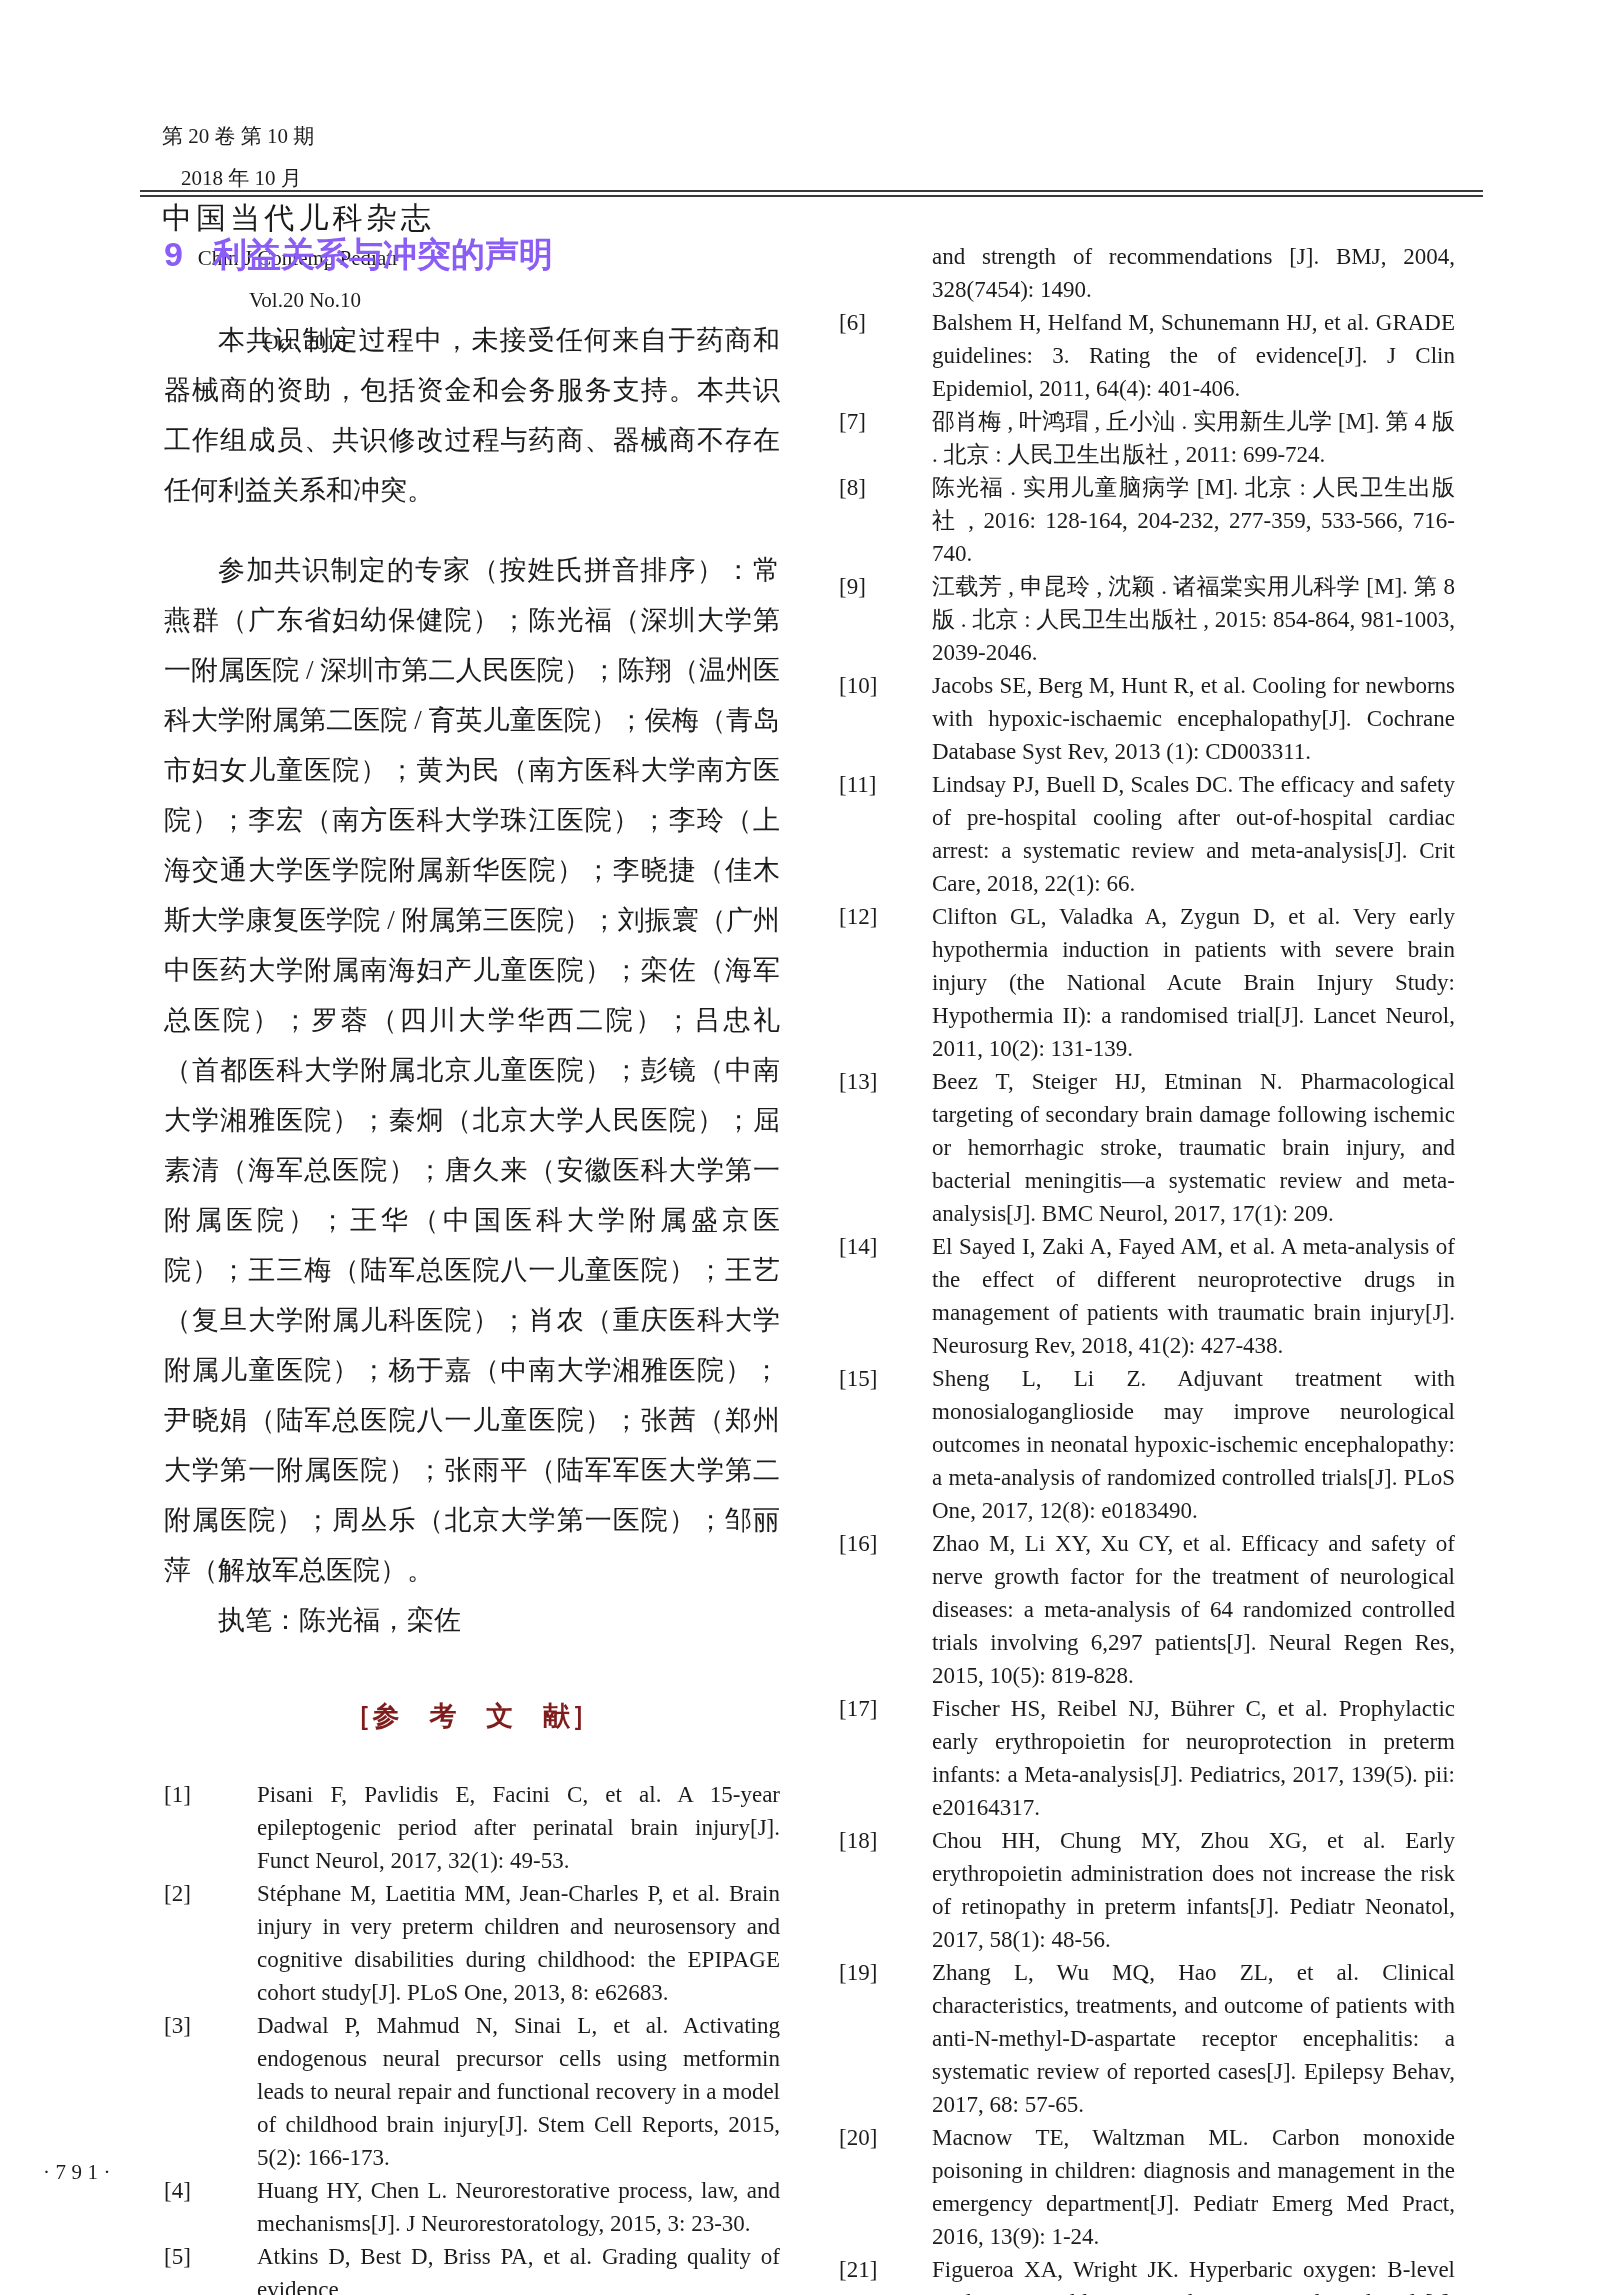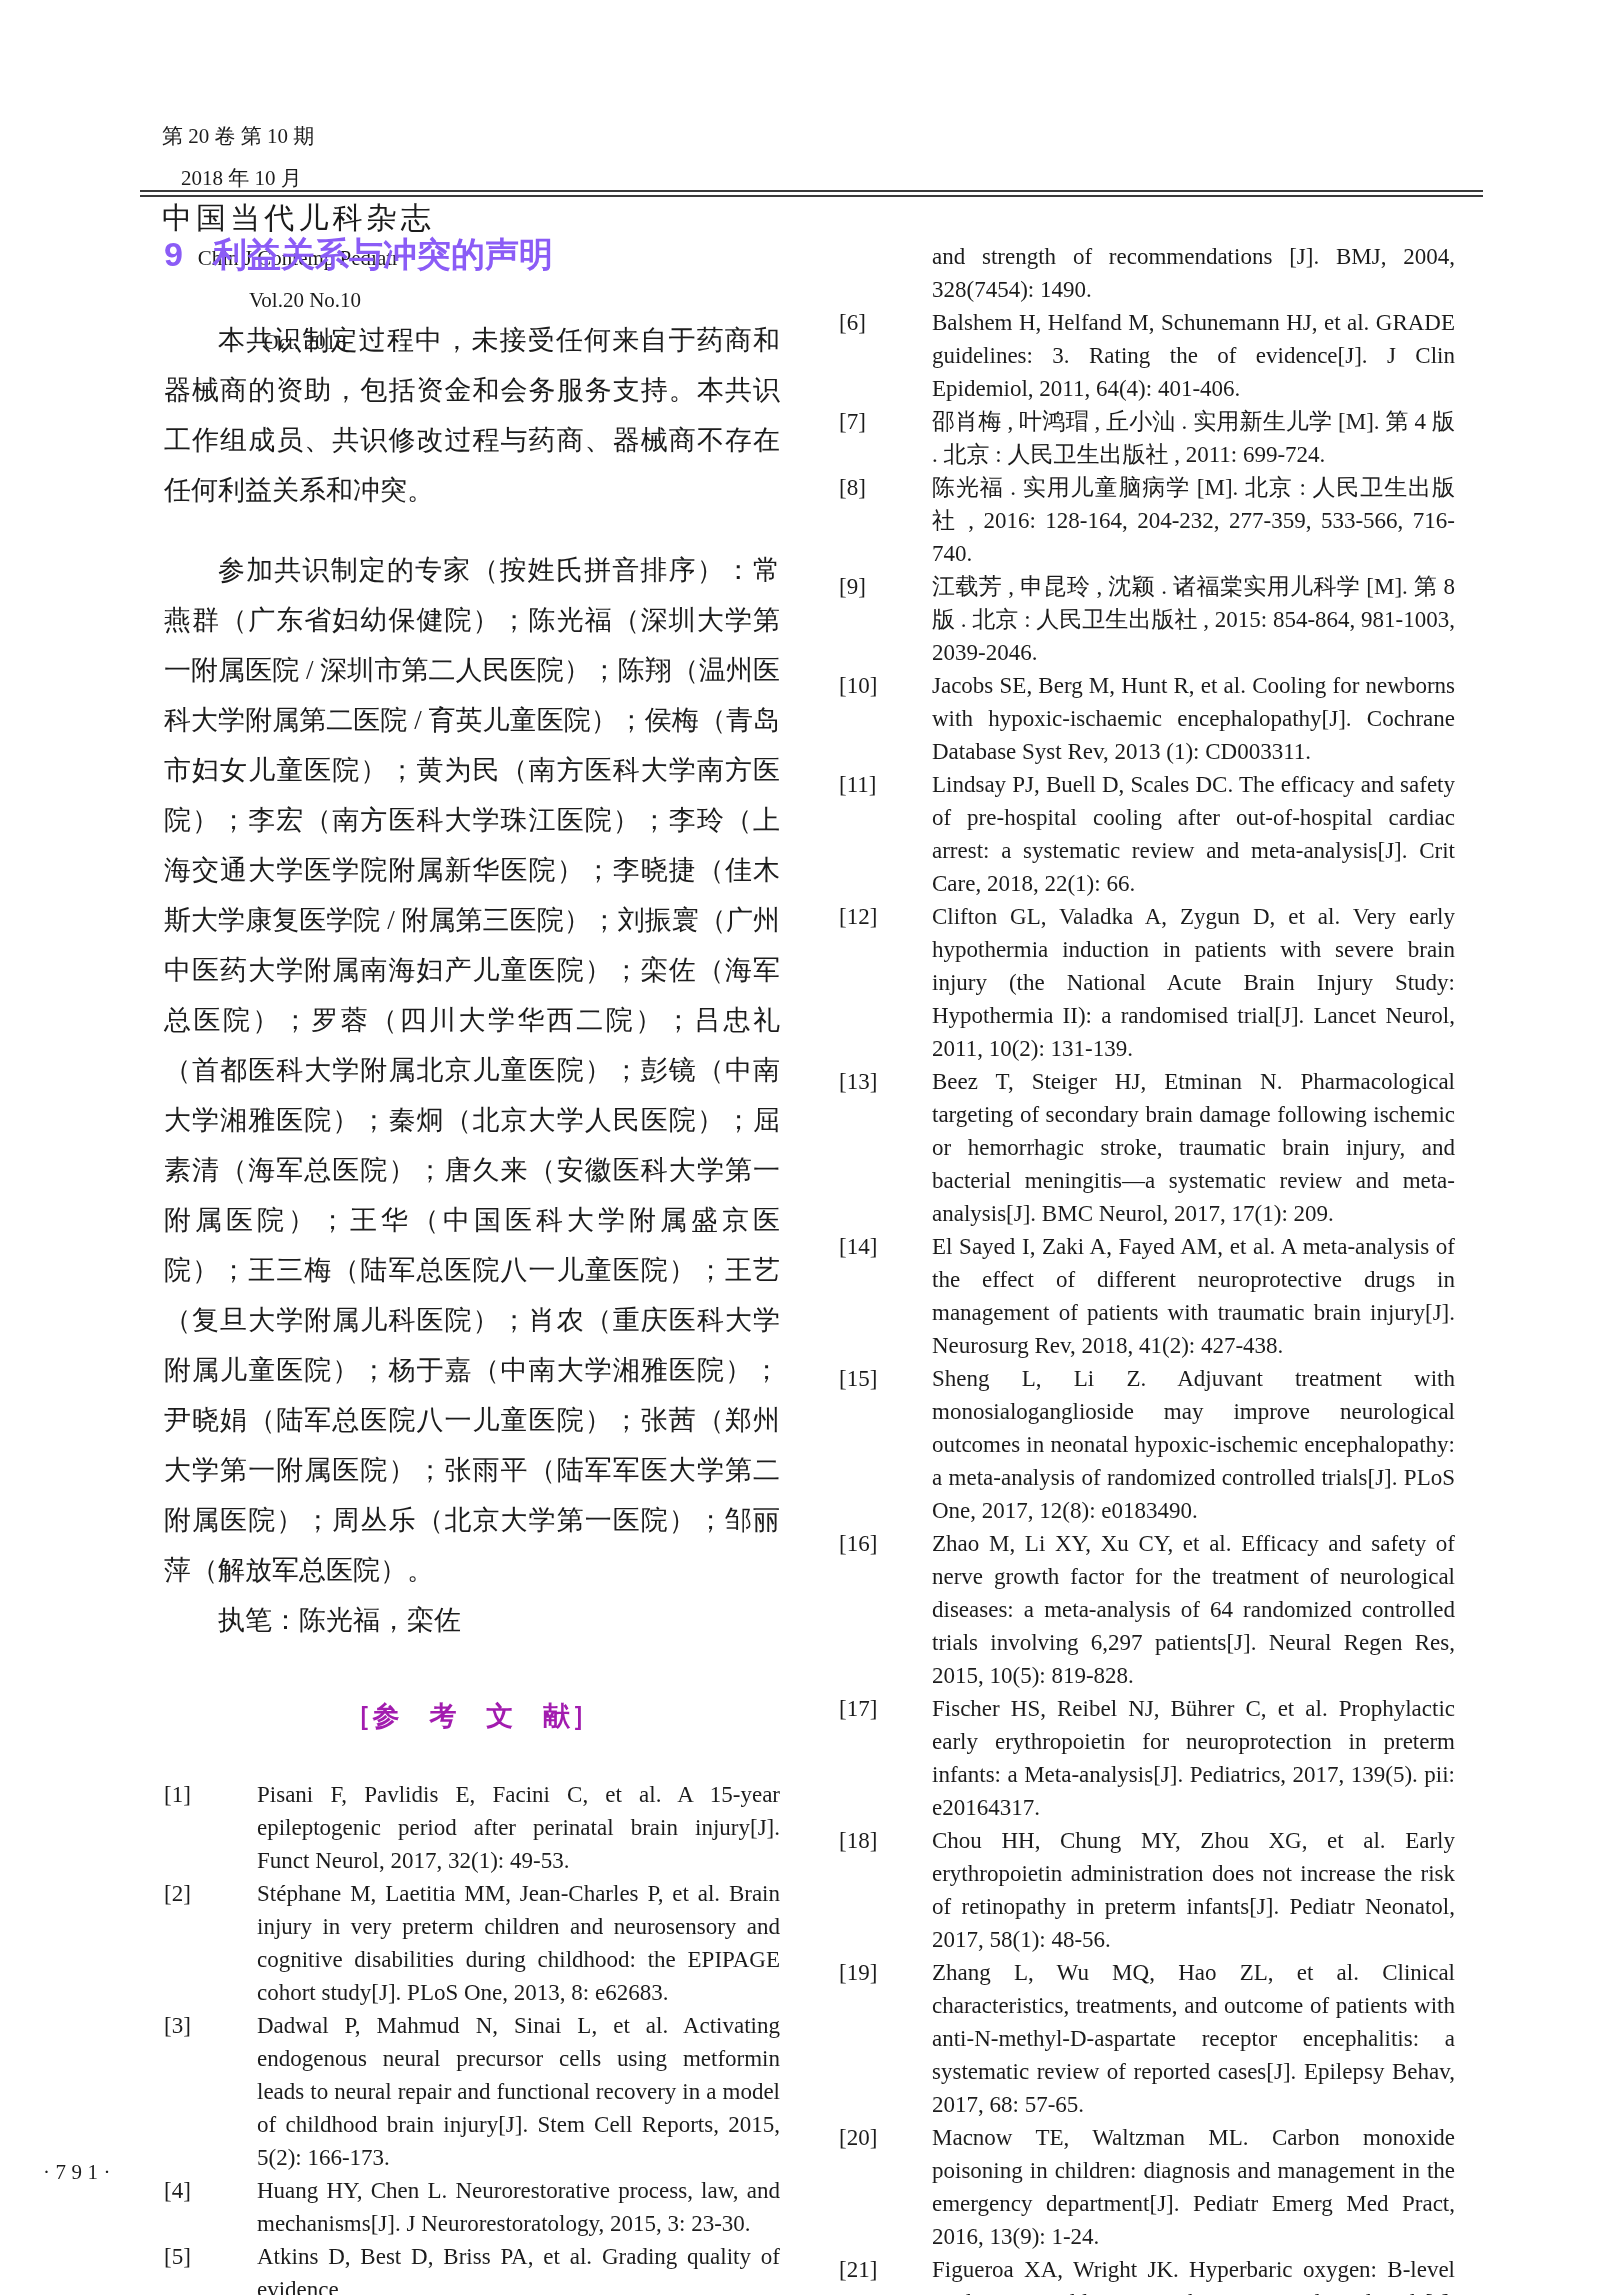--- a/index.html
+++ b/index.html
@@ -43,21 +43,21 @@
   .body-par{
     margin:0;font-size:27px;line-height:50px;
     text-align:justify;text-justify:inter-ideograph;
     text-indent:2em;
   }
   .par-gap{margin-bottom:30px;}
   .byline{margin:0;font-size:27px;line-height:50px;text-indent:2em;}
   .refs-heading{
     margin:53px 0 44px 0;text-align:center;
     font-family:"Liberation Sans","DejaVu Sans",sans-serif;
-    font-weight:bold;font-size:27px;color:#a21caf;letter-spacing:1.4px;
+    font-weight:bold;font-size:27px;color:#7f1d1d;letter-spacing:1.4px;
   }
   
   .ref-list{list-style:none;margin:0;padding:0;}
   .ref-item{display:flex;font-size:23px;line-height:33px;}
   .ref-no{width:93px;flex:0 0 93px;}
   .ref-text{flex:1;text-align:justify;}
   
   .footer{
     position:absolute;left:0;right:0;top:2160px;
     font-size:21px;letter-spacing:5.5px;padding-left:43px;

